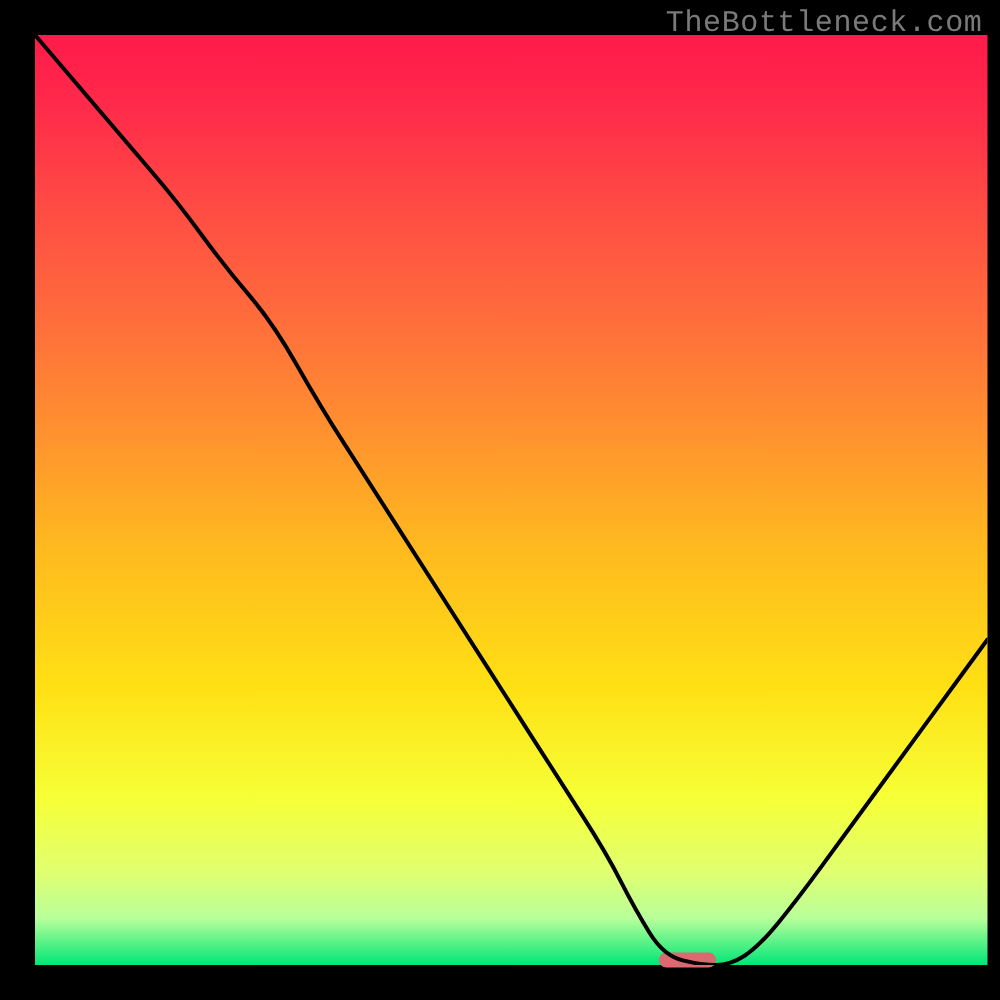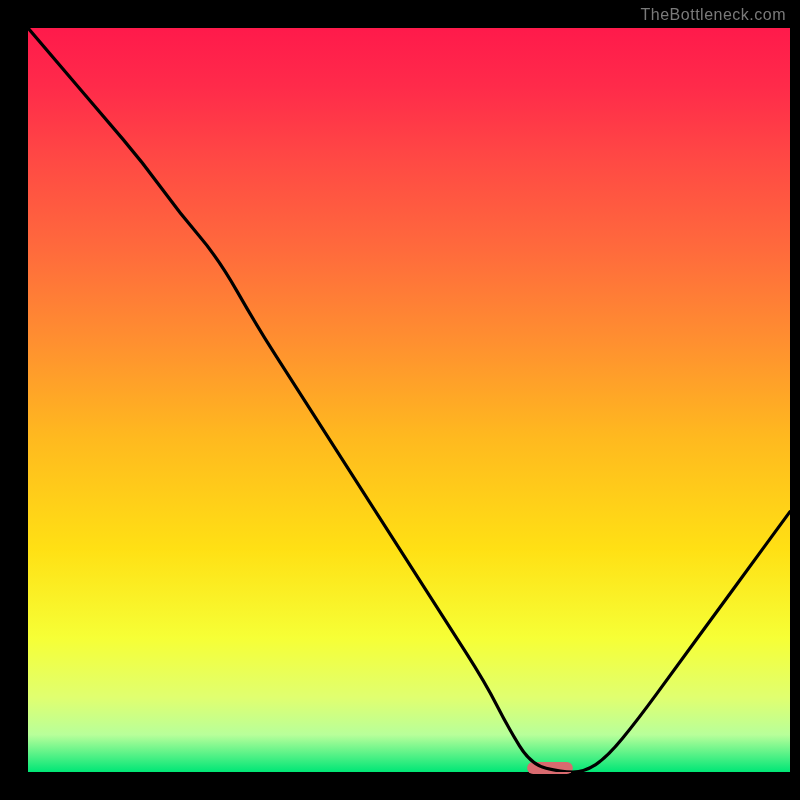--- a/index.html
+++ b/index.html
@@ -15,22 +15,22 @@
     width: 800px;
     height: 800px;
   }
   svg {
     display: block;
   }
   .watermark {
     position: absolute;
     top: 6px;
     right: 14px;
-    font-family: Liberation Sans, sans-serif;
-    font-size: 16px;
+    font-family: Liberation Mono, monospace;
+    font-size: 24px;
     color: #7a7a7a;
     letter-spacing: 0.5px;
     user-select: none;
   }
 </style>
 </head>
 <body>
 
 <div class="stage">
 

